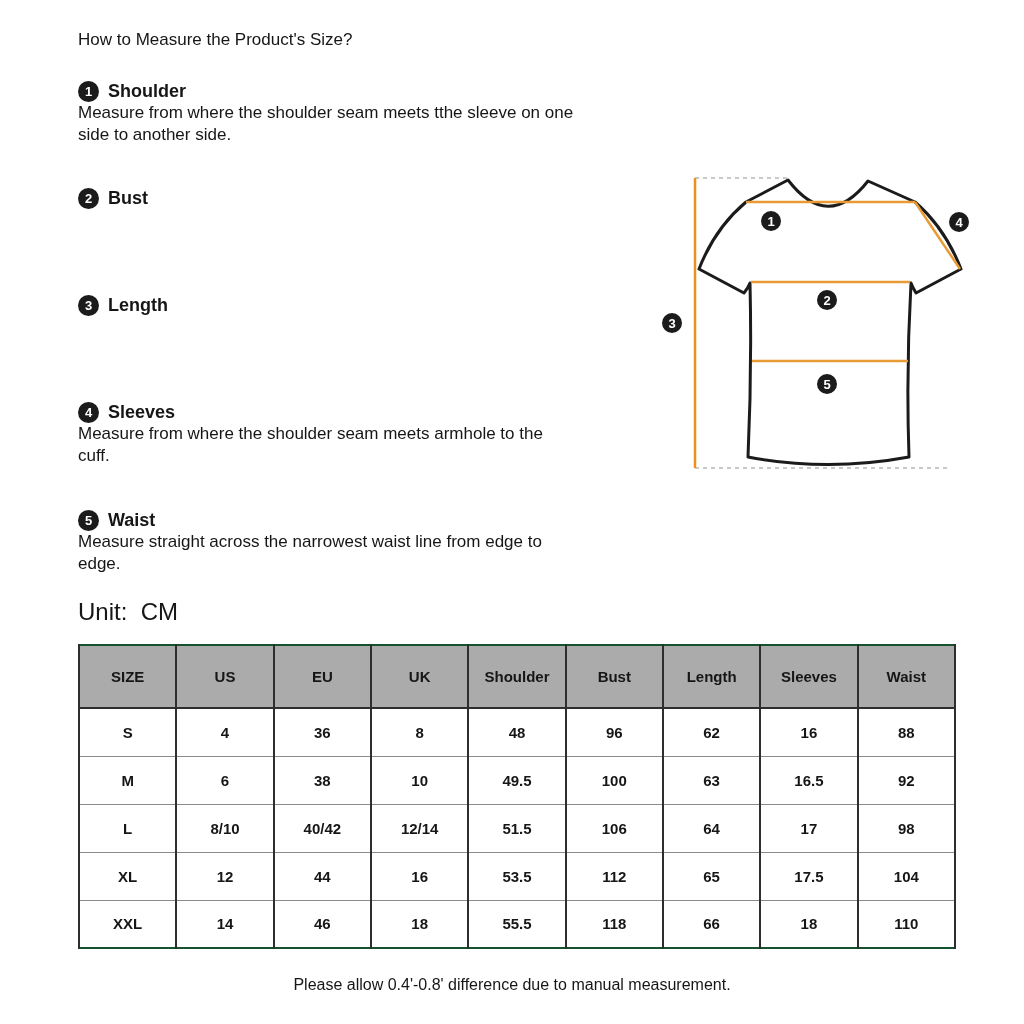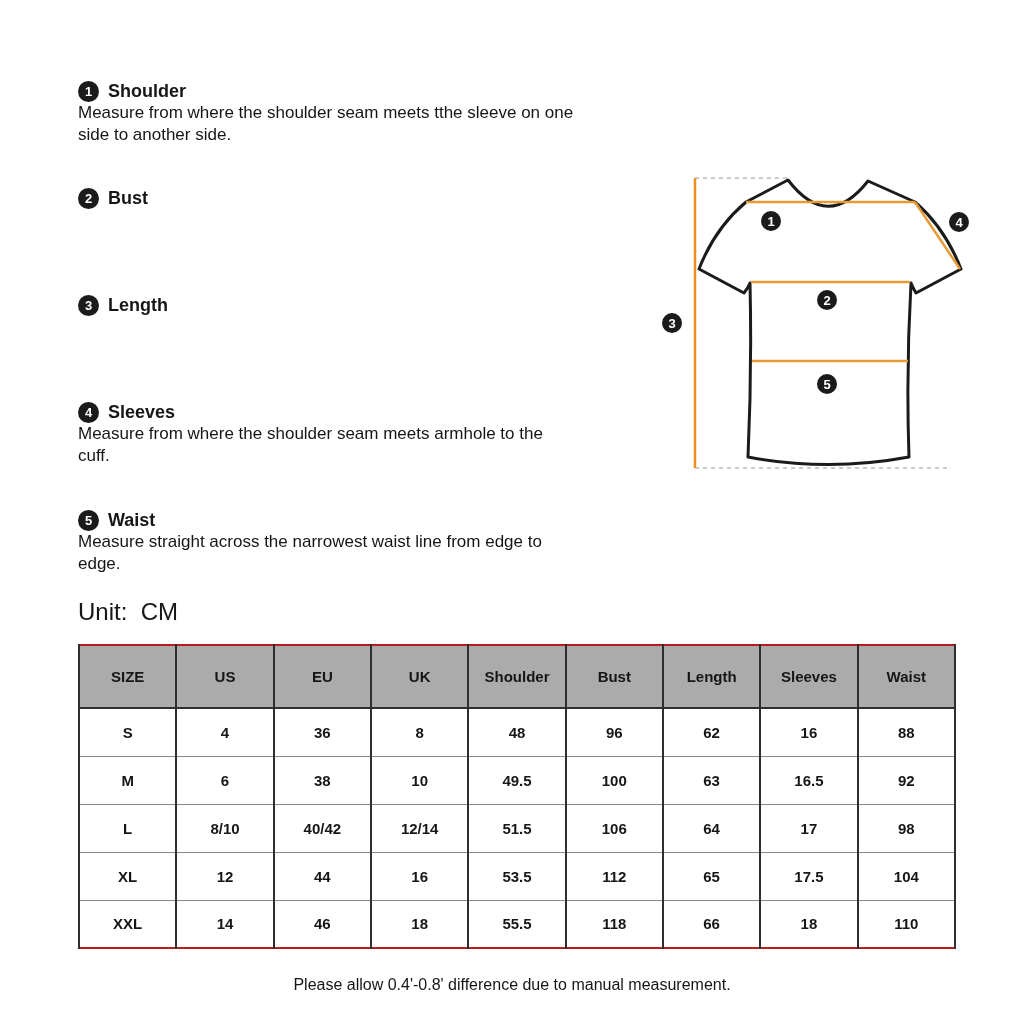--- a/index.html
+++ b/index.html
@@ -15,39 +15,40 @@
     width:21px; height:21px; border-radius:50%; background:#1b1b1b; color:#ffffff;
     font-size:13px; font-weight:700; display:flex; align-items:center; justify-content:center;
     flex:0 0 21px;
   }
   .step-label { font-size:18px; font-weight:600; }
   .step-desc { margin-top:0; font-size:17px; line-height:22px; white-space:pre-line; }
   .unit-label { position:absolute; left:78px; top:598px; font-size:24px; font-weight:400; white-space:pre; }
   .size-table {
     position:absolute; left:78px; top:644px; width:878px;
     border-collapse:collapse; table-layout:fixed; text-align:center;
-    border:2px solid #b91c1c;
+    border:2px solid #14532d;
   }
   .size-table th {
     background:#ababab; height:63px; font-size:15px; font-weight:700;
     border-left:2px solid #2e2e2e; border-right:2px solid #2e2e2e; border-bottom:2px solid #2e2e2e;
   }
   .size-table td {
     height:48px; font-size:15px; font-weight:600; background:#ffffff;
     border-left:2px solid #2e2e2e; border-right:2px solid #2e2e2e;
     border-top:1px solid #8a8a8a; border-bottom:1px solid #8a8a8a;
   }
   .footer-note { position:absolute; left:0; top:976px; width:100%; text-align:center; font-size:16px; }
   .diagram { position:absolute; left:640px; top:150px; width:384px; height:350px; }
 </style>
 </head>
 <body>
 
 <div class="canvas">
 
+  <div class="page-title">How to Measure the Product's Size?</div>
 
   <section class="step" style="top:80px">
     <div class="step-head">
       <span class="badge">1</span>
       <span class="step-label">Shoulder</span>
     </div>
     <p class="step-desc">Measure from where the shoulder seam meets tthe sleeve on one
 side to another side.</p>
   </section>
 

